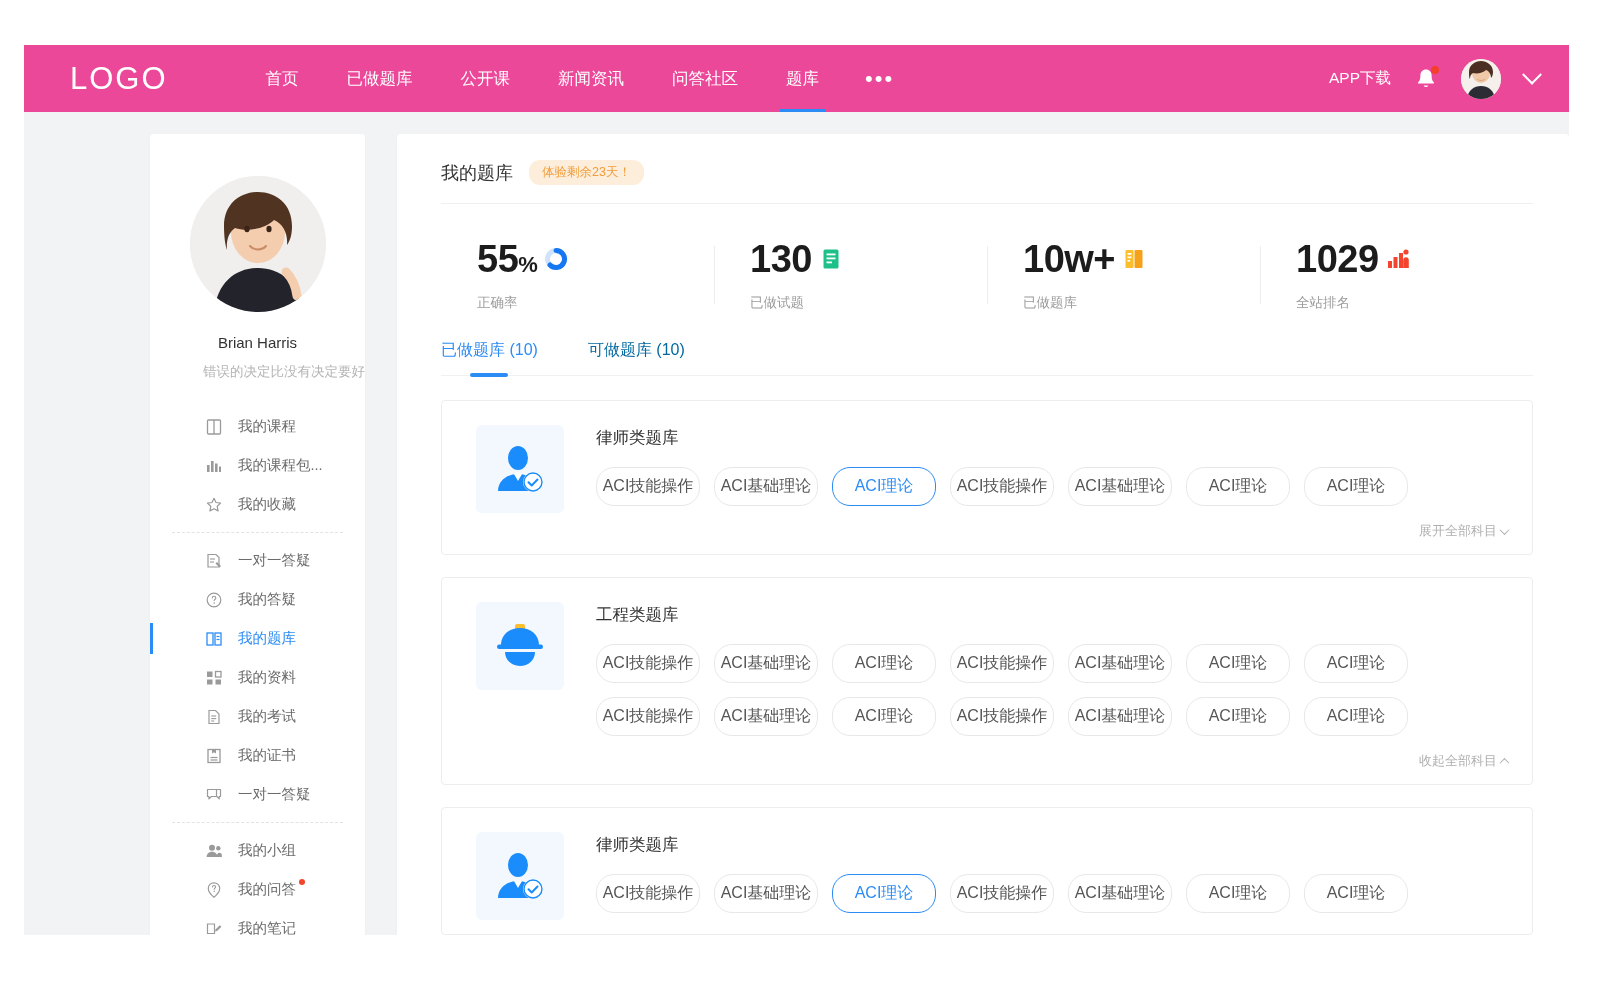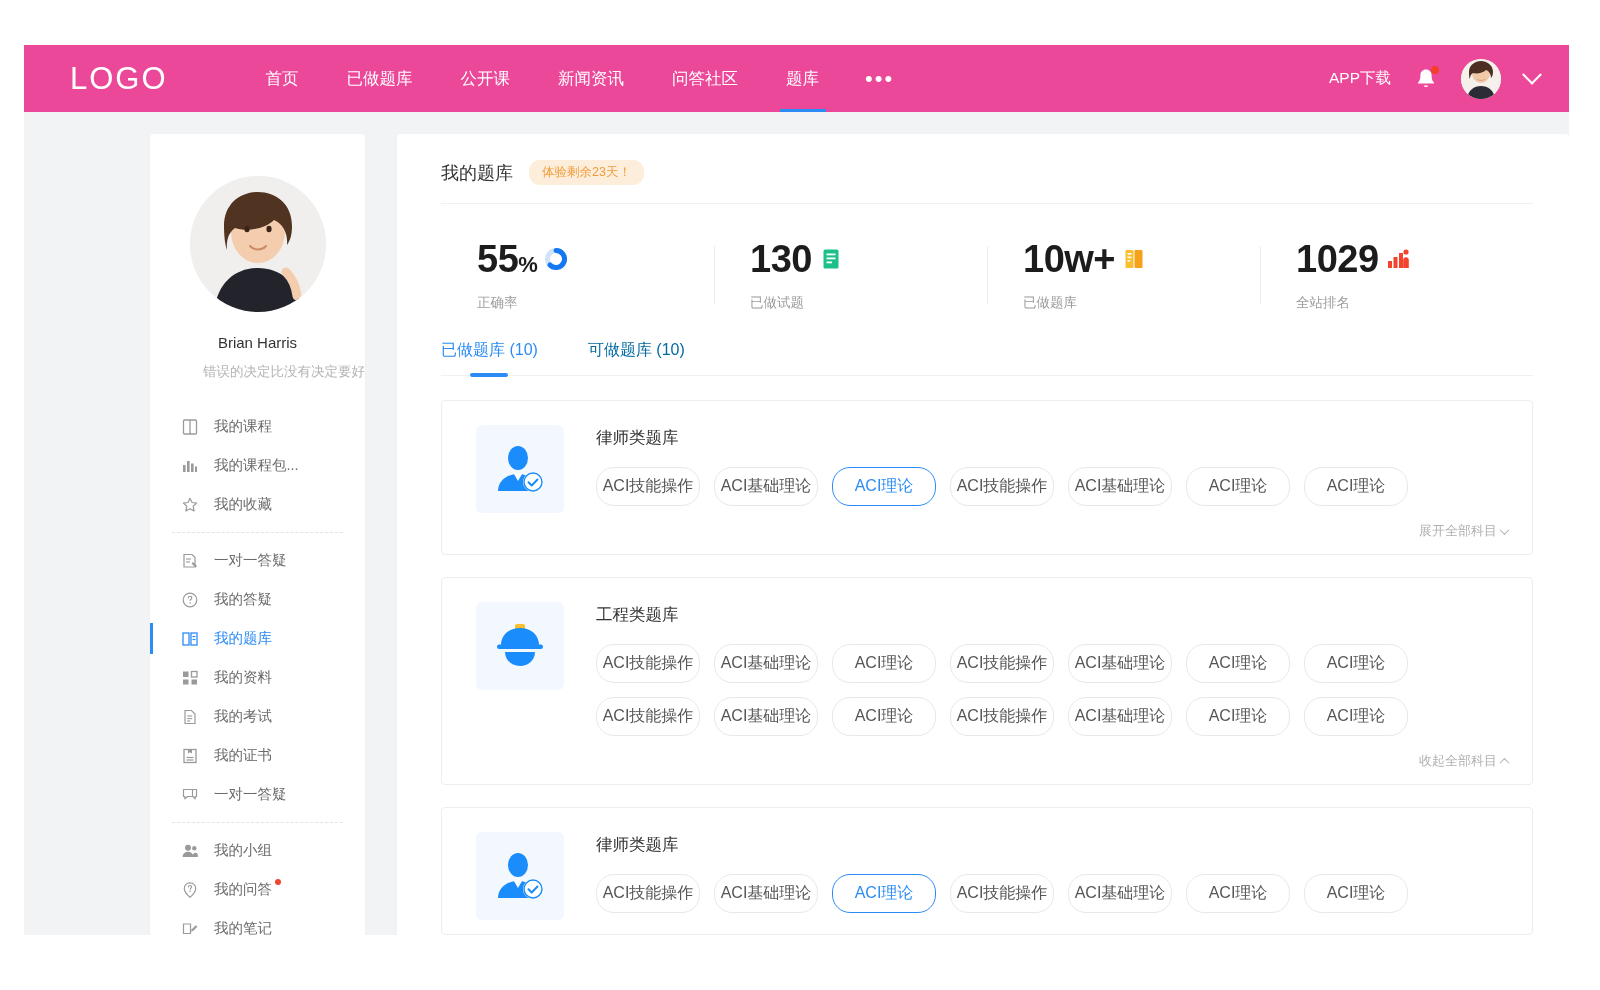--- a/index.html
+++ b/index.html
@@ -143,21 +143,21 @@
     margin-top: 12px;
     font-size: 13.5px;
     color: #b4b4b4;
   }
   .menu { margin-top: 26px; }
   .menu-item {
     position: relative;
     display: flex;
     align-items: center;
     height: 39px;
-    padding-left: 30px;
+    padding-left: 54px;
     cursor: pointer;
     color: #6b6b6b;
     font-size: 14.5px;
   }
   .menu-item .mi-icon {
     width: 20px; height: 20px;
     margin-right: 14px;
     display: flex;
     align-items: center;
     justify-content: center;

